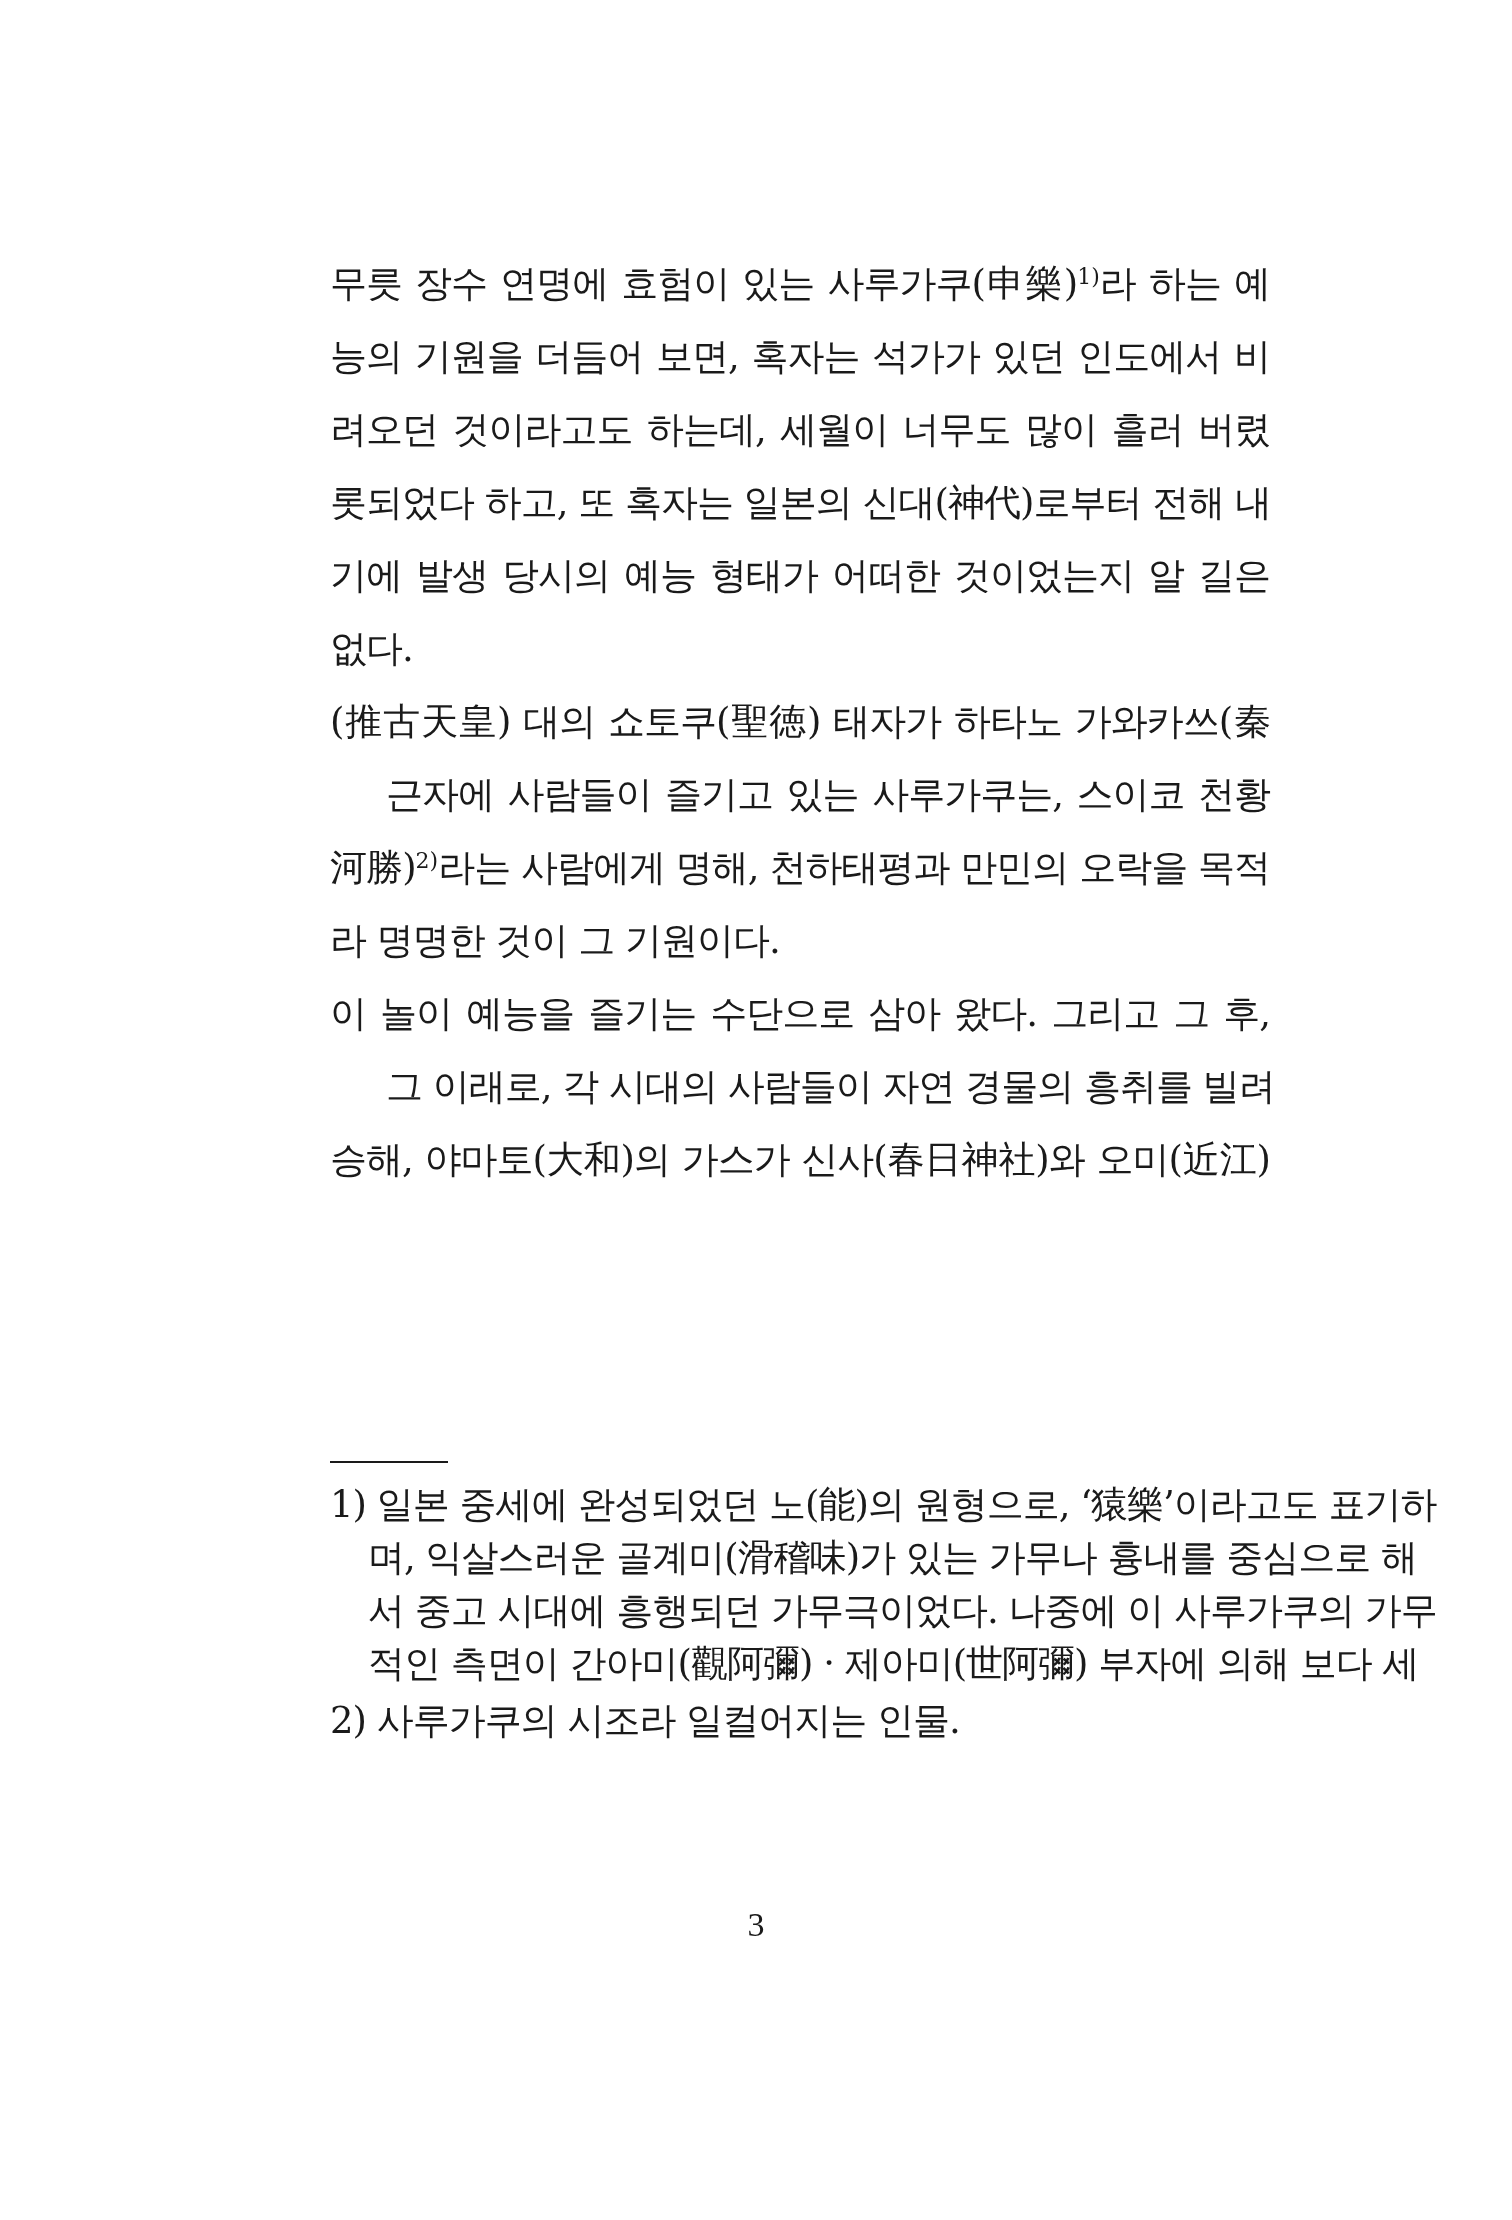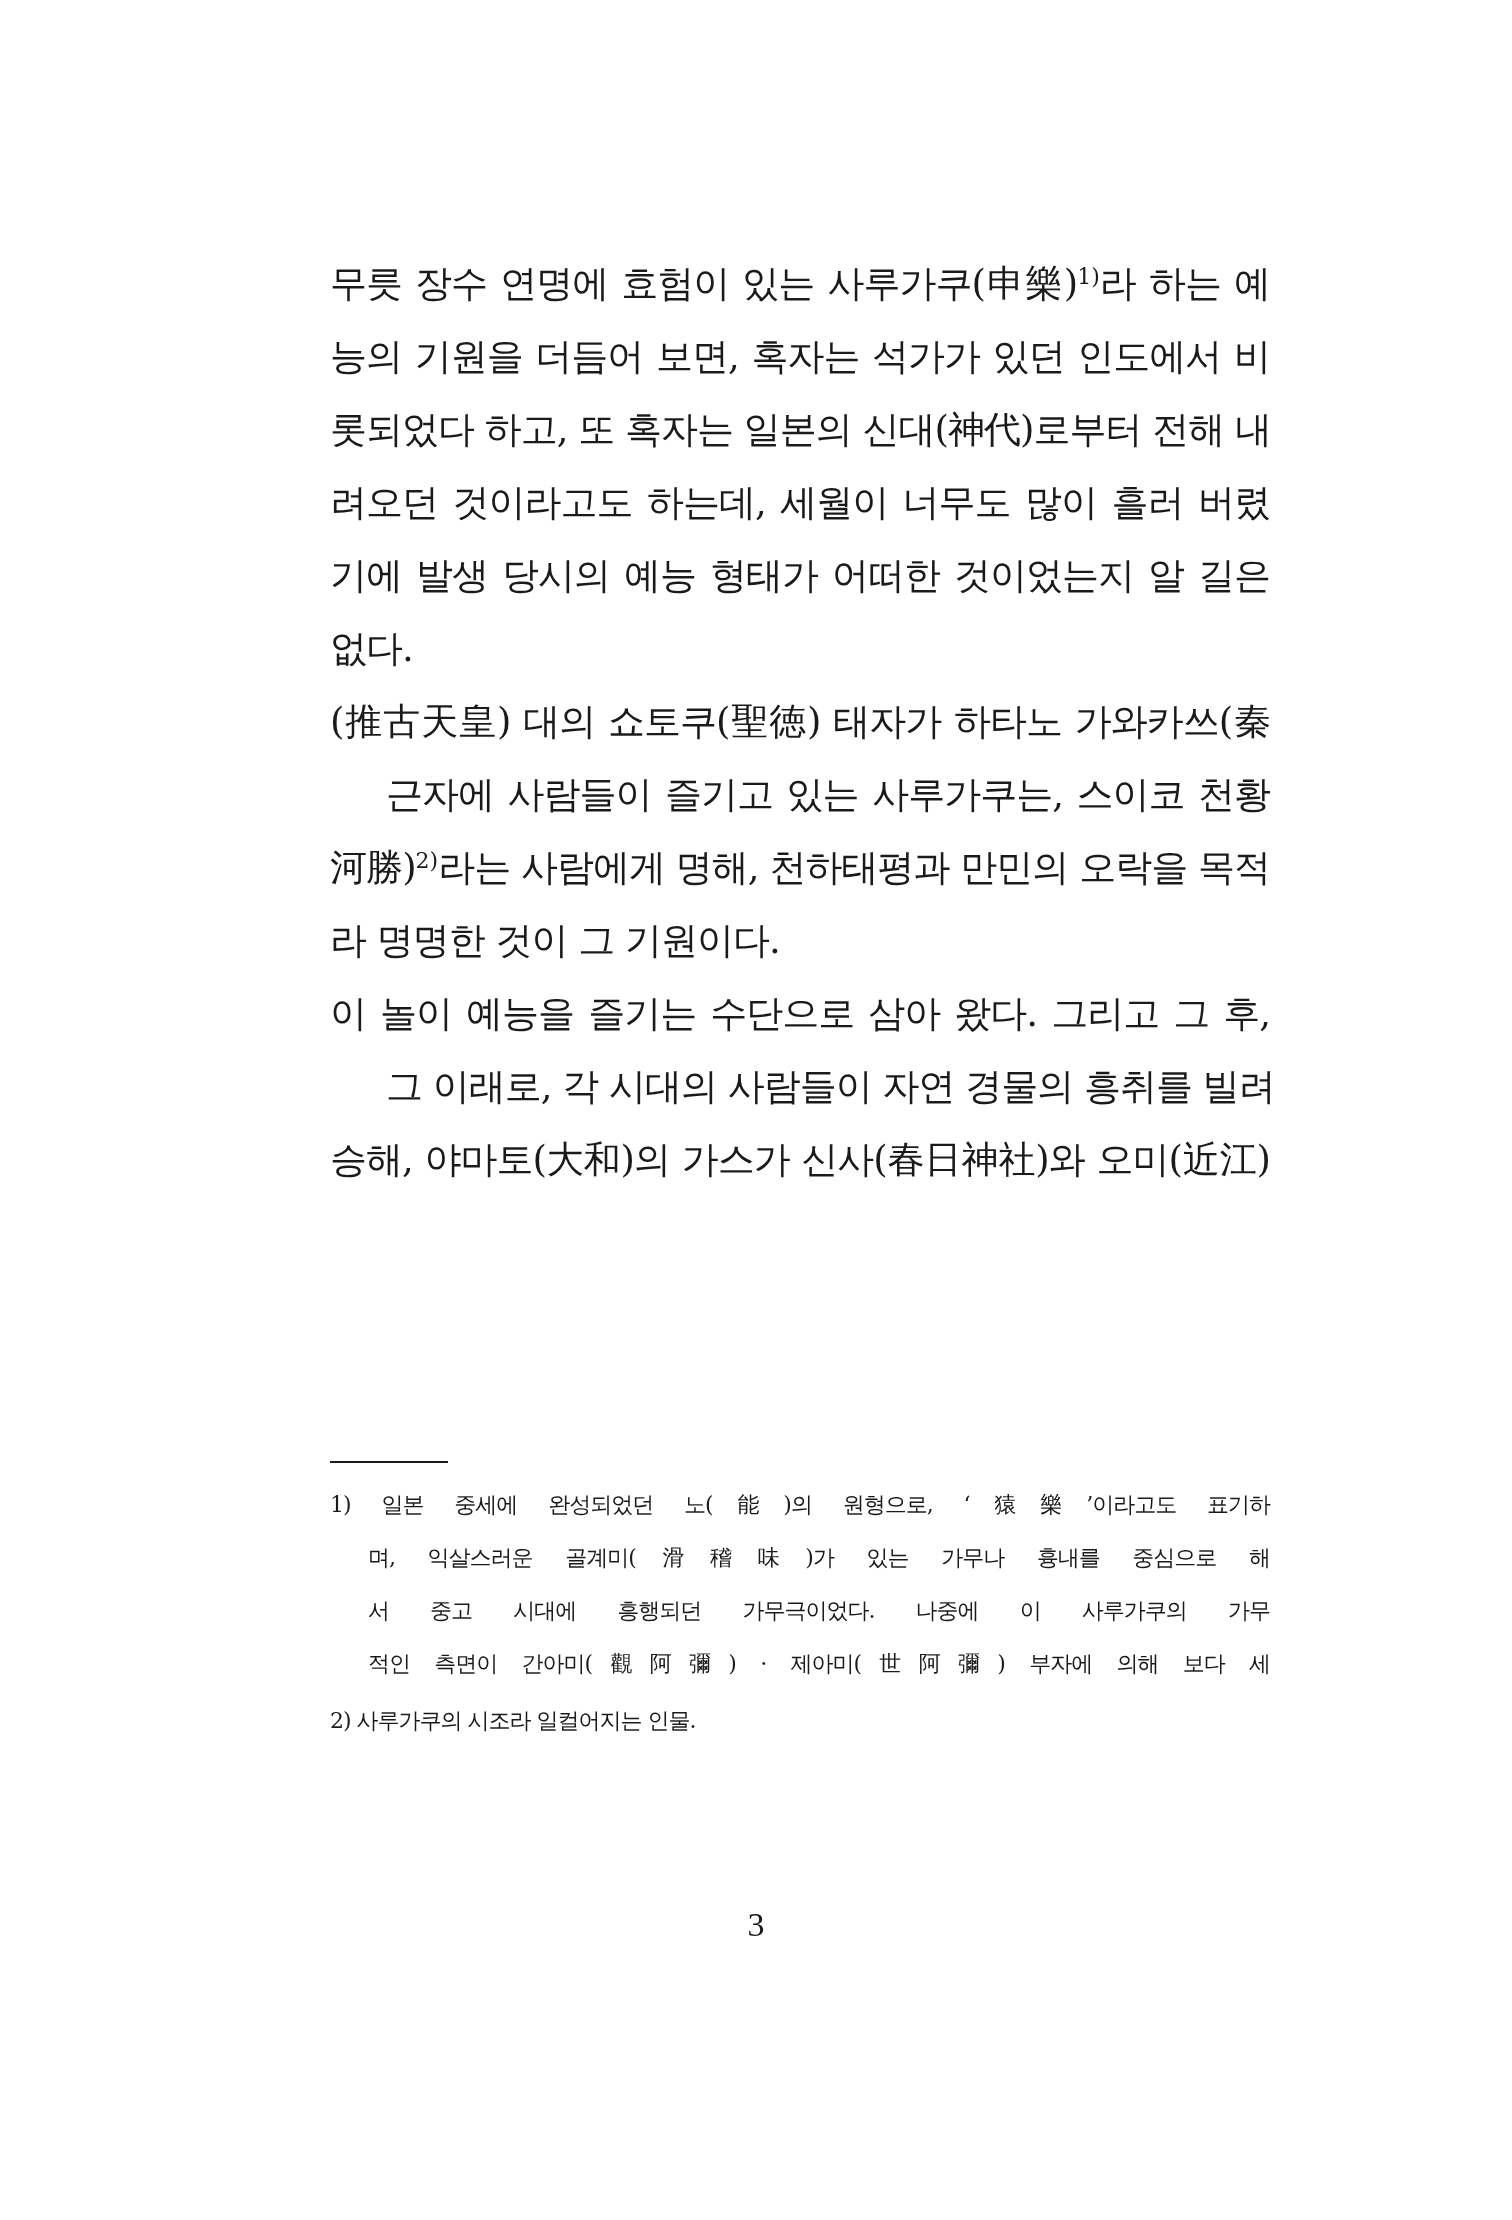--- a/index.html
+++ b/index.html
@@ -59,21 +59,21 @@
     }
     .footnotes {
       position: absolute;
       left: 330px;
       top: 1478px;
       width: 940px;
     }
     .fn-line {
       height: 53px;
       line-height: 53px;
-      font-size: 22px;
+      font-size: 37px;
       white-space: nowrap;
       text-align: justify;
       text-align-last: justify;
       letter-spacing: -1px;
     }
     .fn-line.cont {
       padding-left: 38px;
     }
     .fn-line.last {
       text-align-last: left;
@@ -94,22 +94,22 @@
   </style>
 </head>
 <body>
 
 <div class="page">
 
   <div class="body-text">
 
     <div class="line"><span>무릇 장수 연명에 효험이 있는 사루가쿠(申樂)</span><sup class="ref">1)</sup><span>라 하는 예</span></div>
     <div class="line">능의 기원을 더듬어 보면, 혹자는 석가가 있던 인도에서 비</div>
+    <div class="line">려오던 것이라고도 하는데, 세월이 너무도 많이 흘러 버렸</div>
     <div class="line">롯되었다 하고, 또 혹자는 일본의 신대(神代)로부터 전해 내</div>
-    <div class="line">려오던 것이라고도 하는데, 세월이 너무도 많이 흘러 버렸</div>
     <div class="line">기에 발생 당시의 예능 형태가 어떠한 것이었는지 알 길은</div>
     <div class="line last">없다.</div>
 
     <div class="line">(推古天皇) 대의 쇼토쿠(聖徳) 태자가 하타노 가와카쓰(秦</div>
     <div class="line indent">근자에 사람들이 즐기고 있는 사루가쿠는, 스이코 천황</div>
     <div class="line"><span>河勝)</span><sup class="ref">2)</sup><span>라는 사람에게 명해, 천하태평과 만민의 오락을 목적</span></div>
     <div class="line last">라 명명한 것이 그 기원이다.</div>
 
     <div class="line">이 놀이 예능을 즐기는 수단으로 삼아 왔다. 그리고 그 후,</div>
     <div class="line indent">그 이래로, 각 시대의 사람들이 자연 경물의 흥취를 빌려</div>

